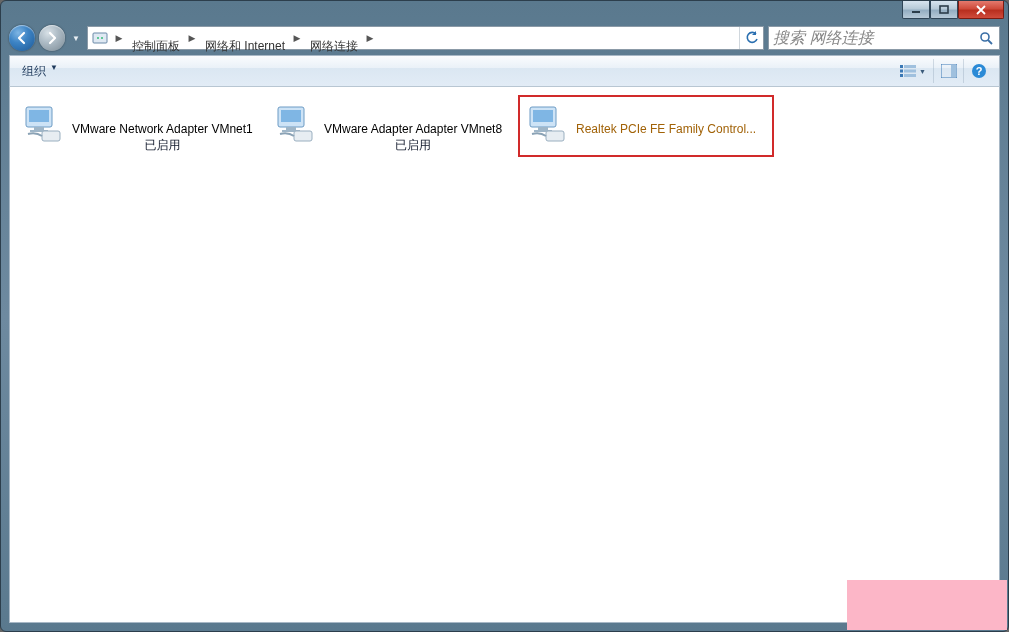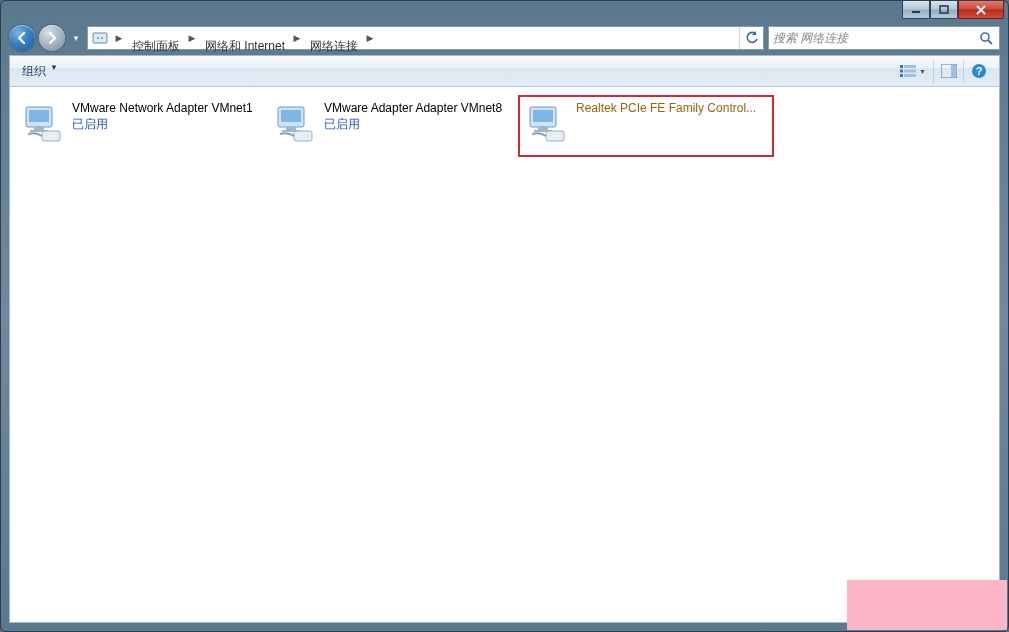--- a/index.html
+++ b/index.html
@@ -31,21 +31,21 @@
   .addrbox { flex: 1; height: 24px; background: #fff; border: 1px solid #8b9aa7;
              display: flex; align-items: center; font-size: 12px; color: #333; }
   .addrbox .cp-icon { width: 24px; display: flex; align-items: center; justify-content: center; }
   .addrbox .seg { padding: 0 5px 0 6px; height: 100%; display: flex; align-items: center; cursor: pointer; margin-top: 16px; }
   .addrbox .chev { width: 14px; height: 100%; display: flex; align-items: center; justify-content: center;
                    color: #555; font-size: 9px; cursor: pointer; }
   .addrbox .refresh { margin-left: auto; width: 24px; height: 100%; display: flex;
                       align-items: center; justify-content: center; border-left: 1px solid #d0d7dd;
                       color: #2a6fb0; cursor: pointer; }
   .searchbox { width: 232px; height: 24px; background: #fff; border: 1px solid #8b9aa7;
-               display: flex; align-items: center; font-size: 12px; color: #888; font-style: italic; }
+               display: flex; align-items: center; font-size: 16px; color: #888; font-style: italic; }
   .searchbox .sicon { width: 26px; display: flex; align-items: center; justify-content: center; color: #3b6fa6; }
   .searchbox span[data-bind] { flex: 1; padding: 0 4px; }
 
   
   .toolstrip { height: 32px; margin: 0 8px; background: linear-gradient(to bottom, #fafcfe 0%, #eaf1f8 40%, #dbe7f2 41%, #e2ecf6 100%);
                border: 1px solid #a8b8c6; border-bottom-color: #b8c6d2; display: flex; align-items: center;
                font-size: 12px; color: #1e395b; }
   .toolstrip .org { padding: 0 10px 0 12px; display: flex; align-items: flex-start; gap: 4px; cursor: pointer; }
   .toolstrip .org .tri { font-size: 8px; color: #1e395b; }
   .toolstrip .right { margin-left: auto; display: flex; align-items: center; gap: 0; padding-right: 6px; }
@@ -57,23 +57,23 @@
 
   
   .content { margin: 0 8px 8px 8px; height: calc(100% - 20px - 34px - 32px - 8px);
              background: #fff; border: 1px solid #a8b8c6; border-top: none; position: relative;
              padding: 10px 6px; }
   .items { display: flex; flex-wrap: wrap; align-content: flex-start; }
   .item { width: 252px; height: 58px; display: flex; align-items: flex-start; padding: 4px 4px 0 4px;
           gap: 6px; font-size: 12px; cursor: pointer; }
   .item.selected { outline: 2px solid #d12a2a; outline-offset: 0; }
   .item .icon { width: 46px; height: 46px; display: flex; align-items: center; justify-content: center; }
-  .item .lines { display: flex; flex-direction: column; gap: 1px; overflow: hidden; }
+  .item .lines { display: flex; flex-direction: column; gap: 1px; overflow: hidden; margin-top: 21px; }
   .item .l1 { color: #000; white-space: nowrap; }
-  .item .l2 { color: #1d4ed8; white-space: nowrap; }
+  .item .l2 { color: #0f172a; white-space: nowrap; text-align: center; }
   .item .l3 { color: #a16207; white-space: nowrap; overflow: hidden; text-overflow: ellipsis; max-width: 190px; }
 
   
   .pink { position: absolute; right: -8px; bottom: -8px; width: 160px; height: 50px; background: #fcb6c7; }
 </style>
 </head>
 <body>
 
 <div class="window">
 

